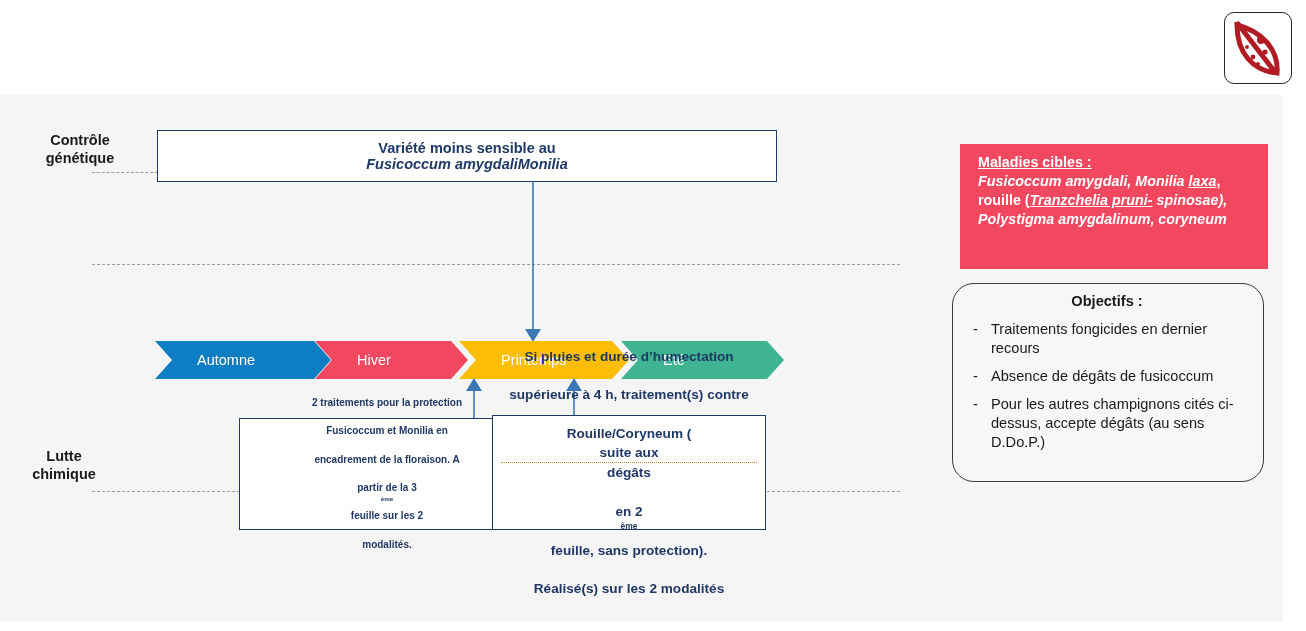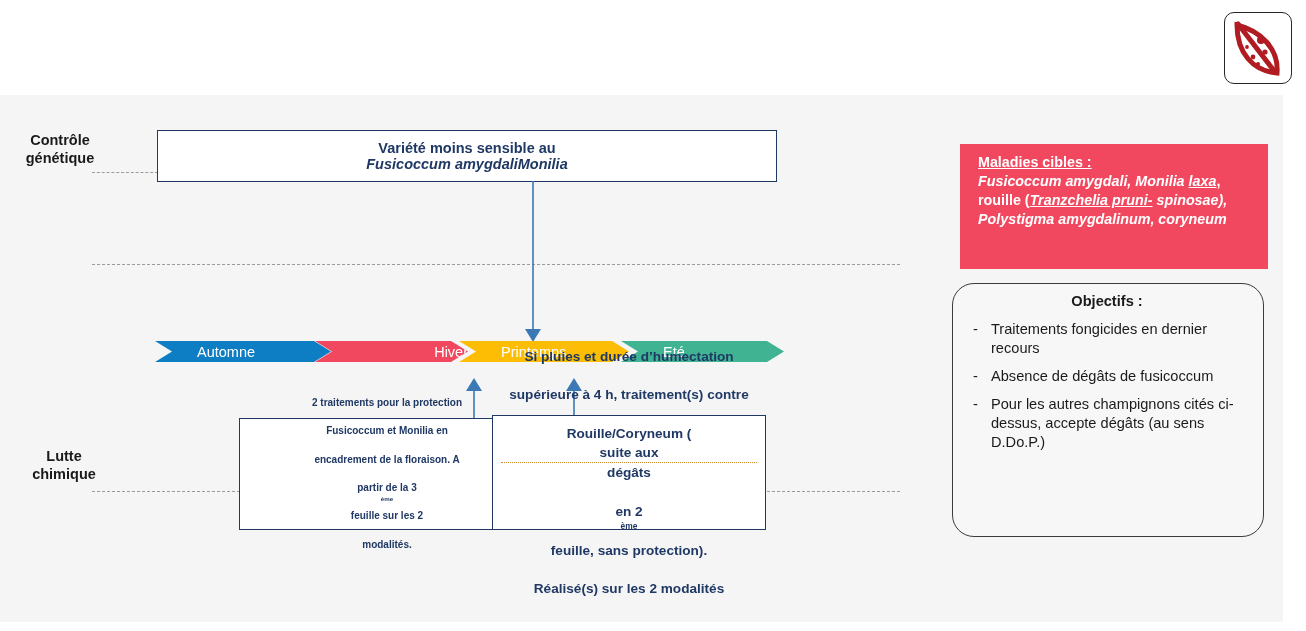--- a/index.html
+++ b/index.html
@@ -46,21 +46,21 @@
   
   .row-label {
     position: absolute;
     text-align: center;
     font-weight: bold;
     font-size: 14.5px;
     line-height: 1.25;
     color: #1a1a1a;
     white-space: pre-line;
   }
-  #label-genetique { left: 4px;  top: 36px; width: 112px; }
+  #label-genetique { left: 24px;  top: 36px; width: 112px; }
   #label-chimique  { left: 8px;  top: 352px; width: 112px; }
 
   
   .dash-line {
     position: absolute;
     height: 0;
     border-top: 1.5px dashed #9b9b9b;
   }
   #dash-1 { left: 92px;  top: 77px;  width: 66px; }
   #dash-2 { left: 92px;  top: 169px; width: 808px; }
@@ -102,21 +102,21 @@
 
   
   .arrow {
     position: absolute;
   }
 
   
   #seasons { position: absolute; left: 155px; top: 246px; height: 38px; }
   .chevron {
     position: absolute;
-    height: 21px;
+    height: 38px;
     display: flex;
     align-items: center;
     color: #ffffff;
     font-size: 14.5px;
     box-sizing: border-box;
     clip-path: polygon(0 0, calc(100% - 17px) 0, 100% 50%, calc(100% - 17px) 100%, 0 100%, 17px 50%);
   }
   .chevron span { padding-left: 42px; }
 
   
@@ -131,21 +131,21 @@
     line-height: 1.33;
     font-weight: bold;
   }
   #box-maladies .title { text-decoration: underline; }
   #box-maladies .body  { font-style: italic; }
   #box-maladies .body .upright { font-style: normal; }
   #box-maladies .body .ul { text-decoration: underline; }
 
   #box-objectifs {
     position: absolute;
-    left: 952px; top: 188px; width: 312px; height: 254px;
+    left: 952px; top: 188px; width: 312px; height: 199px;
     background: #f7f7f7;
     border: 1.4px solid #3b3b3b;
     border-radius: 22px;
     box-sizing: border-box;
     padding: 8px 14px 8px 12px;
     color: #1a1a1a;
     font-size: 14.6px;
     line-height: 1.30;
   }
   #box-objectifs .obj-title {
@@ -212,21 +212,21 @@
 
   <svg class="arrow" id="arrow-down" style="left:521px; top:86px;" width="24" height="162">
     <line x1="12" y1="0" x2="12" y2="150" stroke="#3b78b4" stroke-width="1.6"></line>
     <polygon points="4,148 20,148 12,161" fill="#3b78b4"></polygon>
   </svg>
 
   <div id="seasons">
     <div class="chevron" style="left:0px;   width:176px; background:#0d7ec4;">
       <span>Automne</span>
     </div>
-    <div class="chevron" style="left:160px; width:153px; background:#f1485f;justify-content:flex-end;">
+    <div class="chevron" style="left:160px; width:153px; background:#f1485f;">
       <span>Hiver</span>
     </div>
     <div class="chevron" style="left:304px; width:170px; background:#fcbd04;">
       <span>Printemps</span>
     </div>
     <div class="chevron" style="left:466px; width:163px; background:#3fb392;">
       <span>Eté</span>
     </div>
   </div>
 

